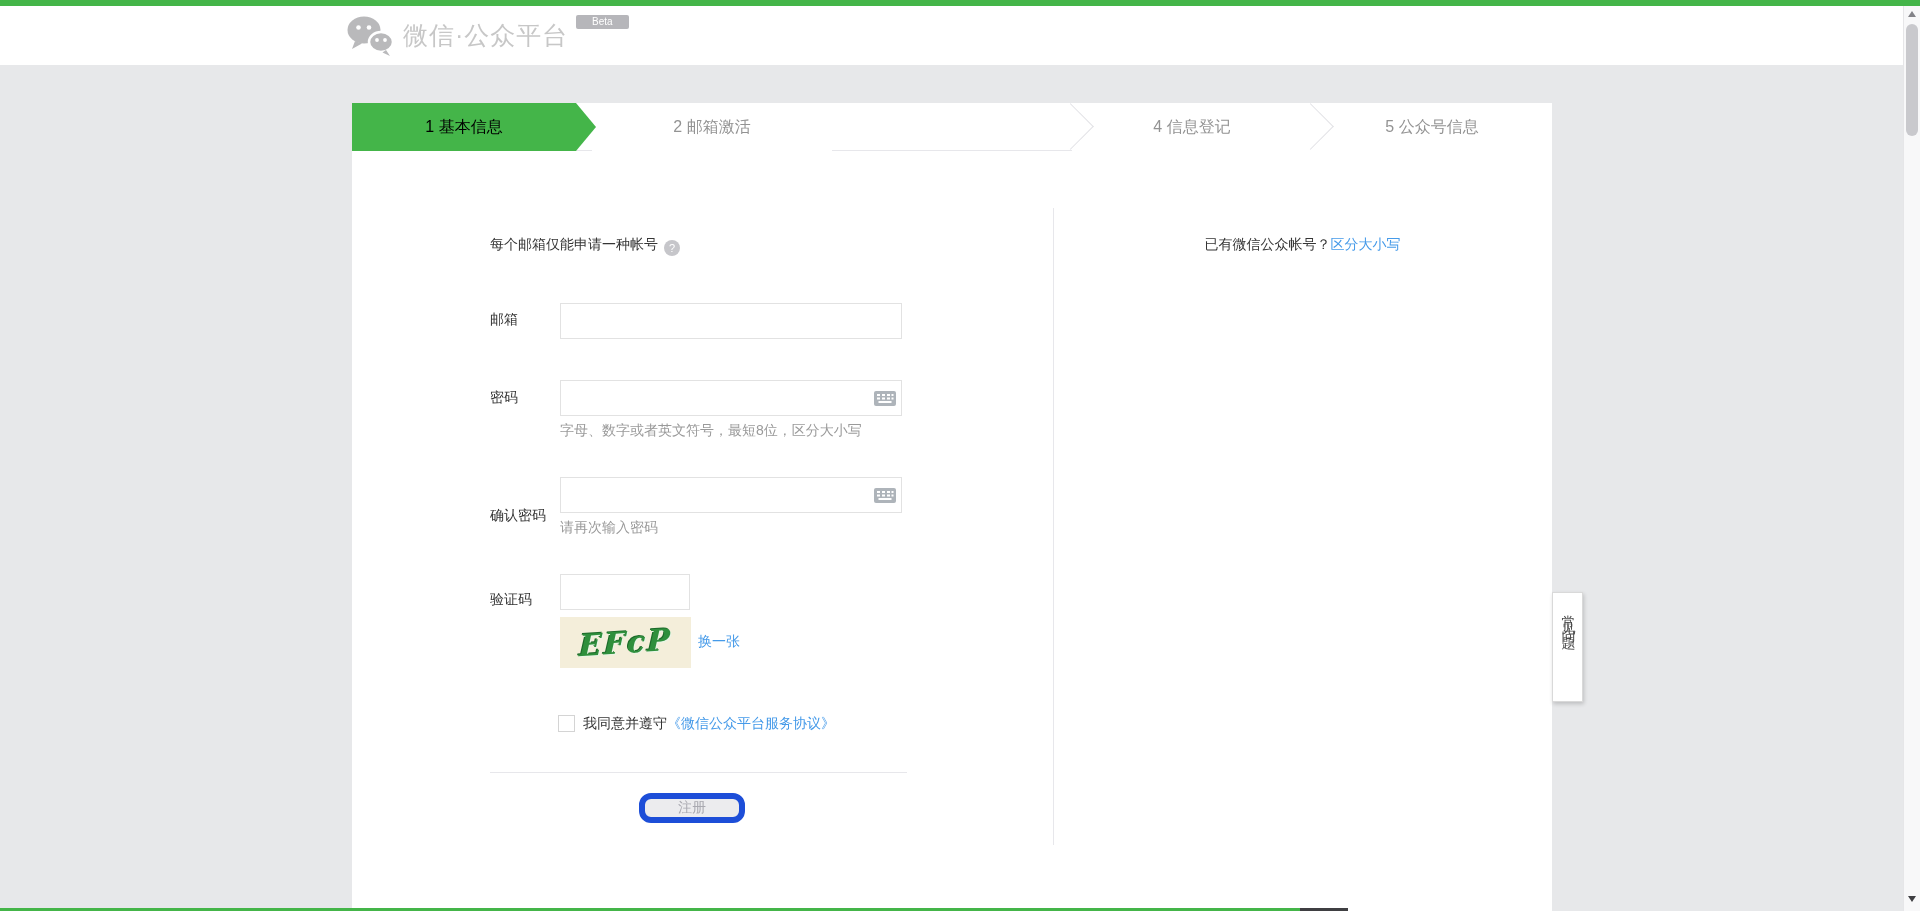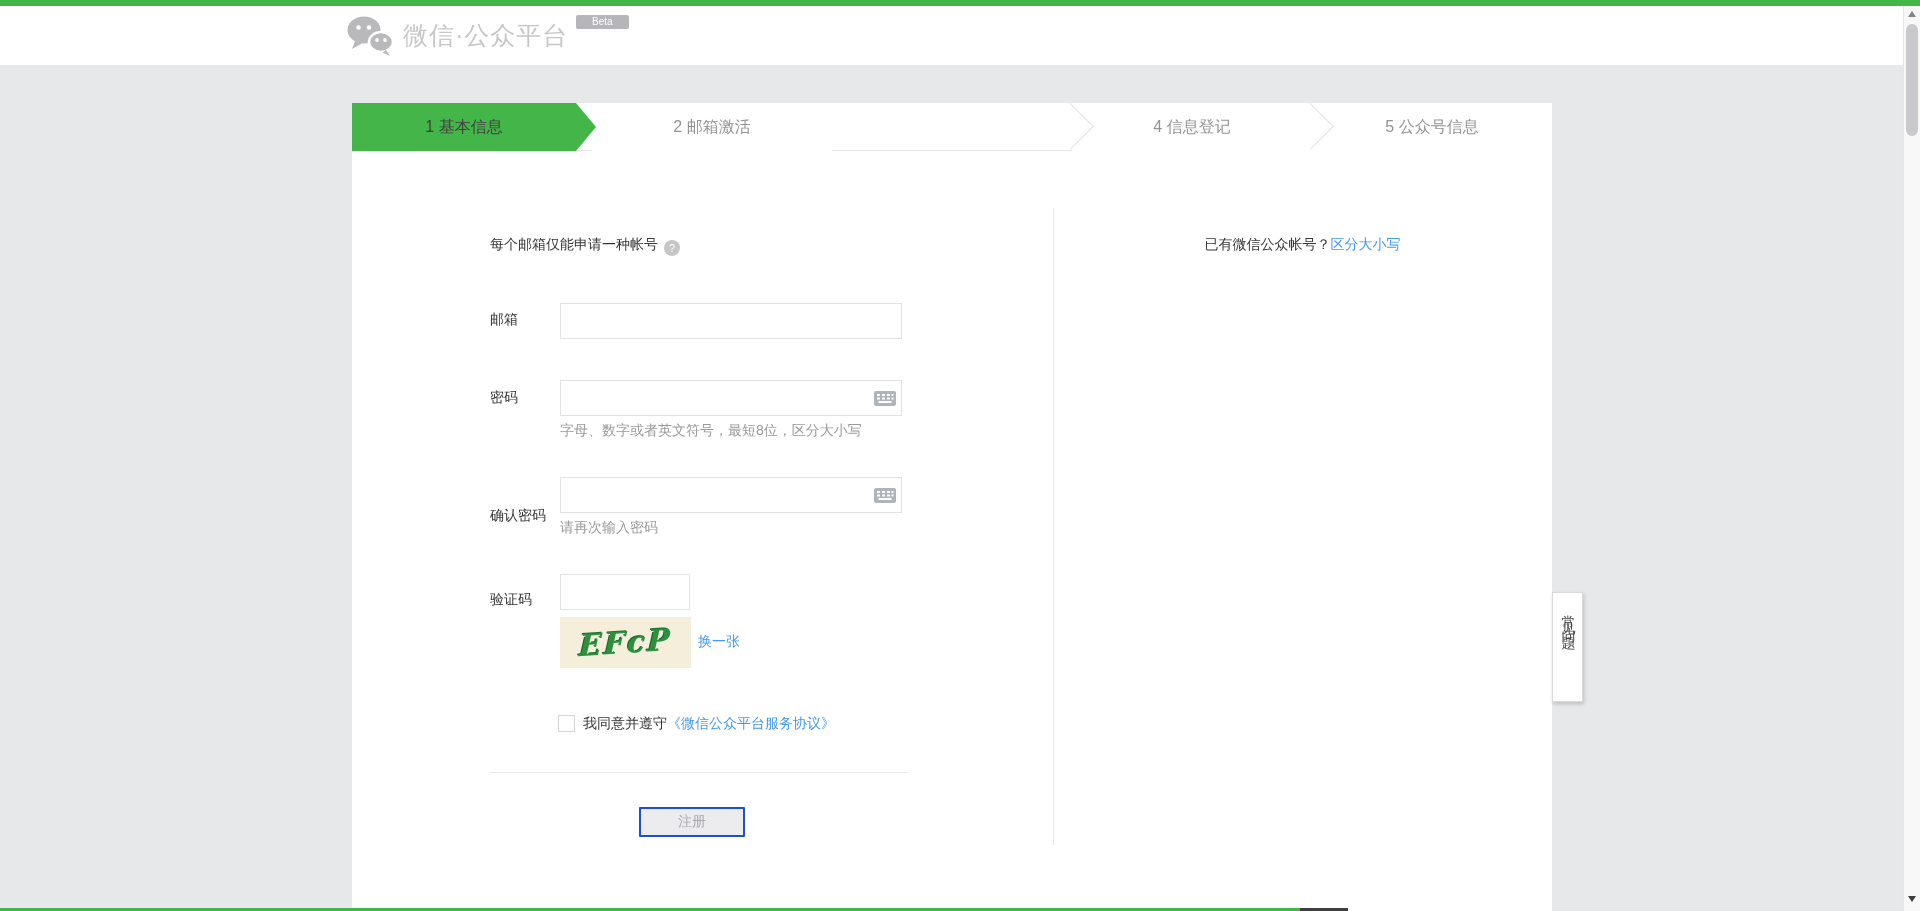--- a/index.html
+++ b/index.html
@@ -17,21 +17,21 @@
   .site-title { position:absolute; left:51px; top:13px; font-size:25px; font-weight:normal; color:#c7c7c7; letter-spacing:1px; }
   .beta-badge { position:absolute; left:224px; top:9px; background:#b6b6ba; color:#fff; font-size:10px; line-height:12px; padding:1px 16px; border-radius:2px; }
 
   
   .panel { position:absolute; left:352px; top:103px; width:1200px; height:808px; background:#fff; }
 
   
   .steps { position:absolute; left:0; top:0; width:1200px; height:48px; border-bottom:1px solid #e7e7eb; }
   .step { position:absolute; top:0; width:240px; height:48px; line-height:48px; text-align:center; font-size:16px; color:#939393; background:#fff; }
   .step.s1 { left:0; } .step.s2 { left:240px; } .step.s3 { left:480px; } .step.s4 { left:720px; } .step.s5 { left:960px; }
-  .step.active { width:224px; background:#44b549; color:#404040; z-index:2; }
+  .step.active { width:224px; background:#44b549; color:#000000; z-index:2; }
   .step.active::after { content:""; position:absolute; left:224px; top:0; width:0; height:0;
       border-left:20px solid #44b549; border-top:24px solid transparent; border-bottom:24px solid transparent; }
   .step .sep { position:absolute; left:-18px; top:7px; width:33px; height:33px; transform:rotate(45deg);
       border-top:1px solid #e2e2e6; border-right:1px solid #e2e2e6; }
 
   
   .vdivider { position:absolute; left:701px; top:105px; width:1px; height:637px; background:#e7e7eb; }
 
   .notice { position:absolute; left:138px; top:133px; font-size:14px; color:#353535; }
   .help-icon { display:inline-block; width:16px; height:16px; margin-left:6px; background:#c6c6ca; color:#fff;
@@ -53,22 +53,22 @@
       text-align:center; line-height:51px; letter-spacing:2px; transform:rotate(-4deg) skewX(-6deg);
       text-shadow:1px 1px 0 #e9f5e6, -1px -1px 0 #1d6b2a; font-family:"DejaVu Serif",serif; }
   .captcha-refresh { position:absolute; left:346px; top:530px; font-size:14px; }
 
   .agree-row { position:absolute; left:206px; top:612px; font-size:14px; color:#353535; }
   .checkbox { appearance:none; -webkit-appearance:none; width:17px; height:17px; border:1px solid #d4d4d4; background:#fff;
       vertical-align:-4px; margin-right:8px; cursor:pointer; }
 
   .form-divider { position:absolute; left:138px; top:669px; width:417px; height:1px; background:#e7e7eb; }
 
-  .submit-btn { position:absolute; left:287px; top:690px; width:106px; height:30px; background:#ececee; border:2px solid #1d4ed8;
-      color:#a9a9b0; font-size:14px; border-radius:1px; cursor:default;margin-top:14px; }
+  .submit-btn { position:absolute; left:287px; top:690px; width:106px; height:30px; background:#ececee; border:6px solid #1d4ed8;
+      color:#a9a9b0; font-size:14px; border-radius:12px; cursor:default; }
 
   
   .faq-tab { position:absolute; left:1552px; top:592px; width:31px; height:110px; background:#fff; border:1px solid #d9d9d9;
       box-shadow:1px 2px 4px rgba(0,0,0,0.18); cursor:pointer; z-index:20;
       writing-mode:vertical-lr; text-orientation:upright; font-size:14px; color:#4a4a4a;
       letter-spacing:7px; padding-top:11px; text-align:left; line-height:31px; }
 
   
   .scrollbar { position:absolute; right:0; top:0; width:17px; height:911px; background:#f8f8f9; border-left:1px solid #e6e6e8; z-index:25; }
   .sb-up { position:absolute; left:4px; top:11px; width:0; height:0; border-left:4px solid transparent; border-right:4px solid transparent; border-bottom:6px solid #838388; cursor:pointer; }

